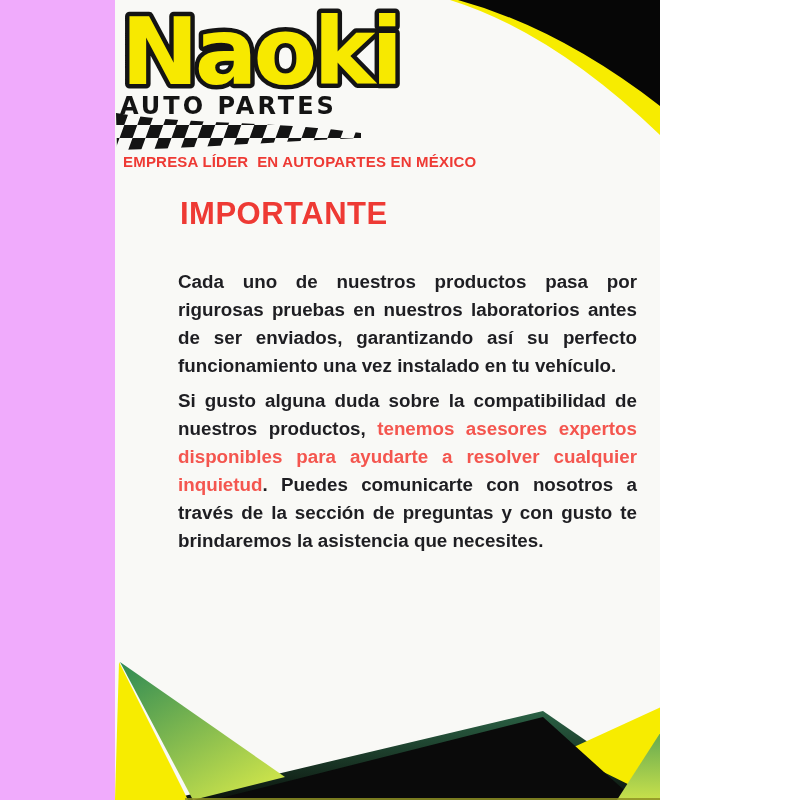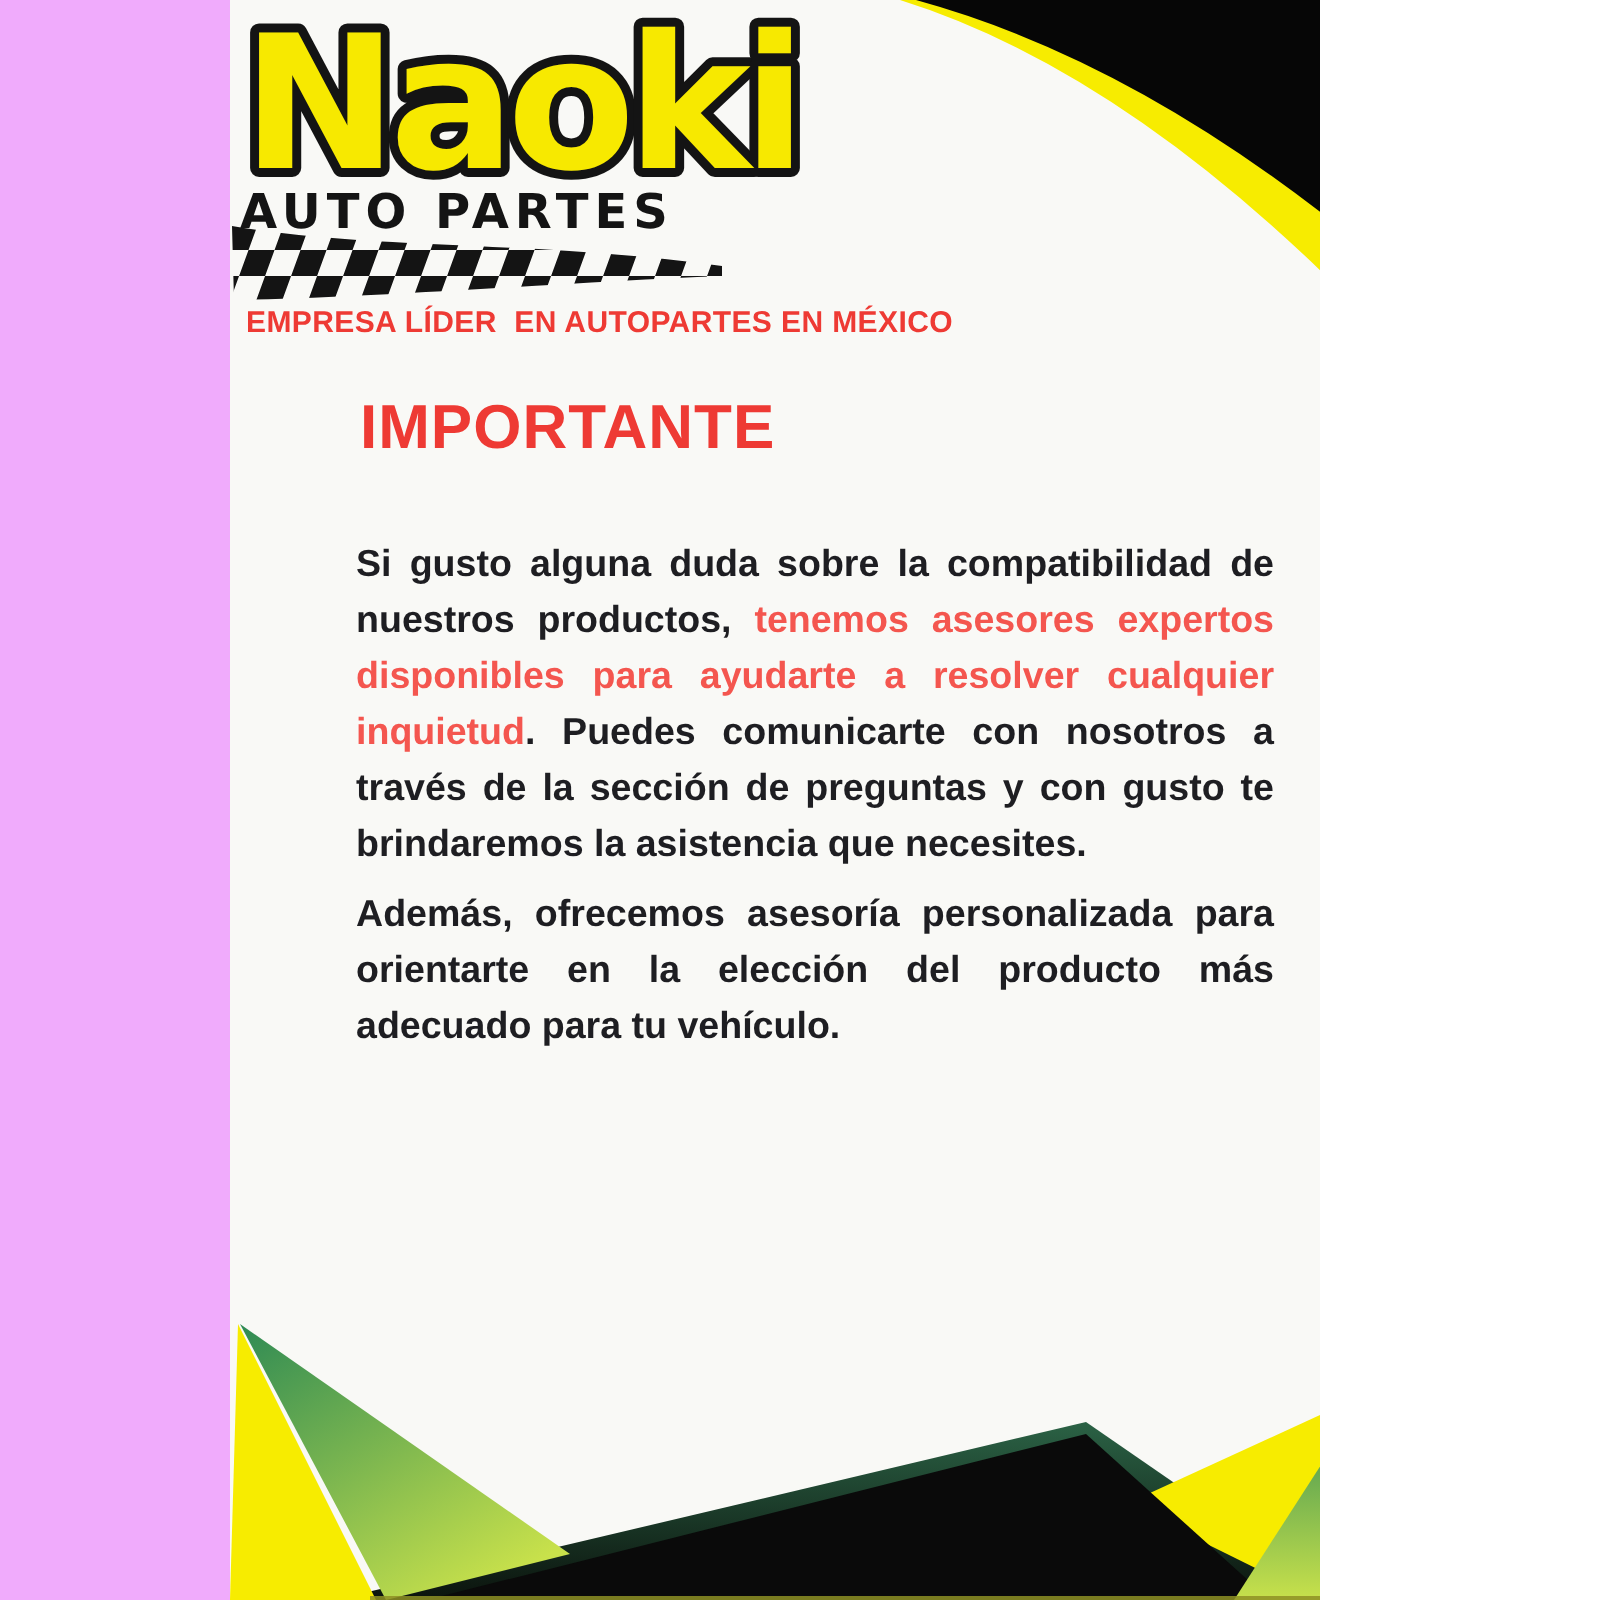--- a/index.html
+++ b/index.html
@@ -81,18 +81,18 @@
         <g clip-path="url(#flagclip)">
           <rect width="246" height="40" fill="url(#chk)"></rect>
         </g>
       </svg>
 
       <div class="tagline">EMPRESA LÍDER  EN AUTOPARTES EN MÉXICO</div>
     </header>
 
     <main class="content">
       <h1>IMPORTANTE</h1>
+      <p>Cada uno de nuestros productos pasa por rigurosas pruebas en nuestros laboratorios antes de ser enviados, garantizando así su perfecto funcionamiento una vez instalado en tu vehículo.</p>
       <p><span>Si gusto alguna duda sobre la compatibilidad de nuestros productos, </span><span class="hl">tenemos asesores expertos disponibles para ayudarte a resolver cualquier inquietud</span><span>. Puedes comunicarte con nosotros a través de la sección de preguntas y con gusto te brindaremos la asistencia que necesites.</span></p>
-      <p>Además, ofrecemos asesoría personalizada para orientarte en la elección del producto más adecuado para tu vehículo.</p>
     </main>
 
   </div>
 </div>
 
 </body></html>

